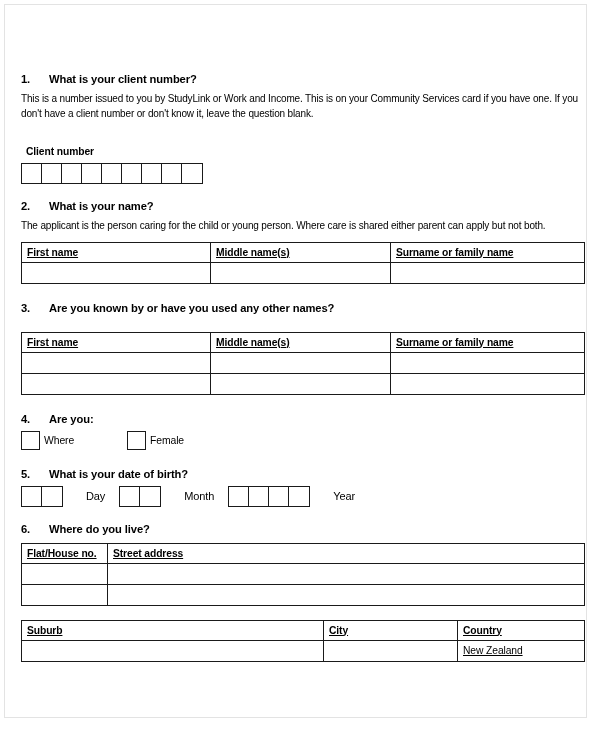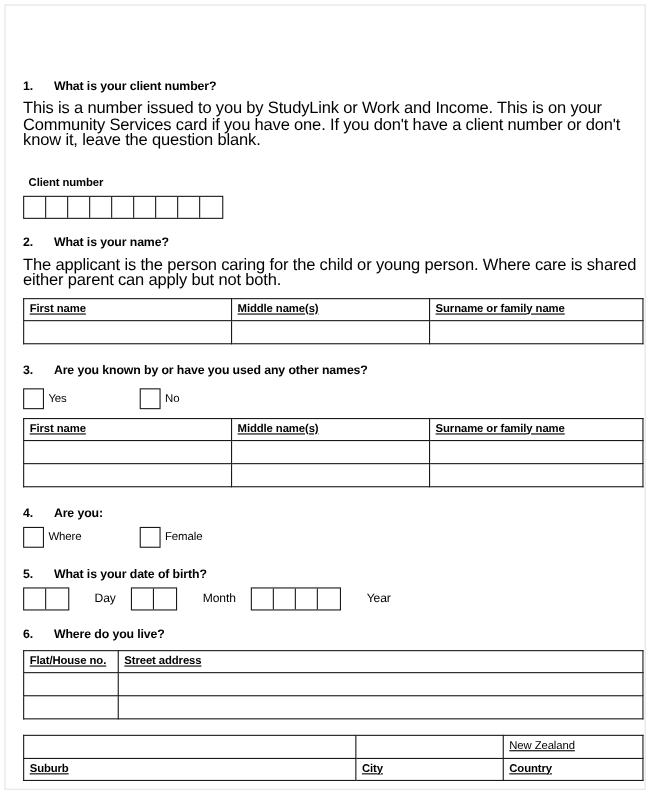--- a/index.html
+++ b/index.html
@@ -43,21 +43,21 @@
     letter-spacing: -0.1px;
   }
   .q .num {
     width: 28px;
     flex: 0 0 28px;
   }
   .q .qtext { flex: 1 1 auto; }
 
   
   .para {
-    font-size: 15px;
+    font-size: 10px;
     line-height: 14.5px;
     letter-spacing: -0.15px;
     margin-top: 7px;
   }
 
   .sublabel {
     font-size: 10.3px;
     font-weight: bold;
     margin-top: 25px;
     margin-left: 5px;
@@ -205,30 +205,20 @@
     </tbody>
       </table>
 
     <div class="sp18"></div>
 
     <div class="q">
       <span class="num">3.</span>
       <span class="qtext">Are you known by or have you used any other names?</span>
     </div>
     <div class="sp10"></div>
-    <div class="checkline">
-      <div class="chkgroup" style="width:106px">
-        <div class="chkbox"></div>
-        <span class="chklabel">Yes</span>
-      </div>
-      <div class="chkgroup">
-        <div class="chkbox"></div>
-        <span class="chklabel">No</span>
-      </div>
-    </div>
     <div class="sp8"></div>
     <table class="form">
       <colgroup>
           <col style="width:189px">
           <col style="width:180px">
           <col style="width:194px">
         </colgroup>
       <tbody>
           <tr>
         <th>First name</th>
@@ -324,26 +314,26 @@
     <div class="sp14"></div>
 
     <table class="form">
       <colgroup>
           <col style="width:302px">
           <col style="width:134px">
           <col style="width:127px">
         </colgroup>
       <tbody>
           <tr>
-        <td></td>
-        <td></td>
-        <td class="filled">New Zealand</td>
-      </tr>
-      <tr>
         <th>Suburb</th>
         <th>City</th>
         <th>Country</th>
       </tr>
+      <tr>
+        <td></td>
+        <td></td>
+        <td class="filled">New Zealand</td>
+      </tr>
     </tbody>
       </table>
 
   </div>
 </div>
 
 </body></html>

